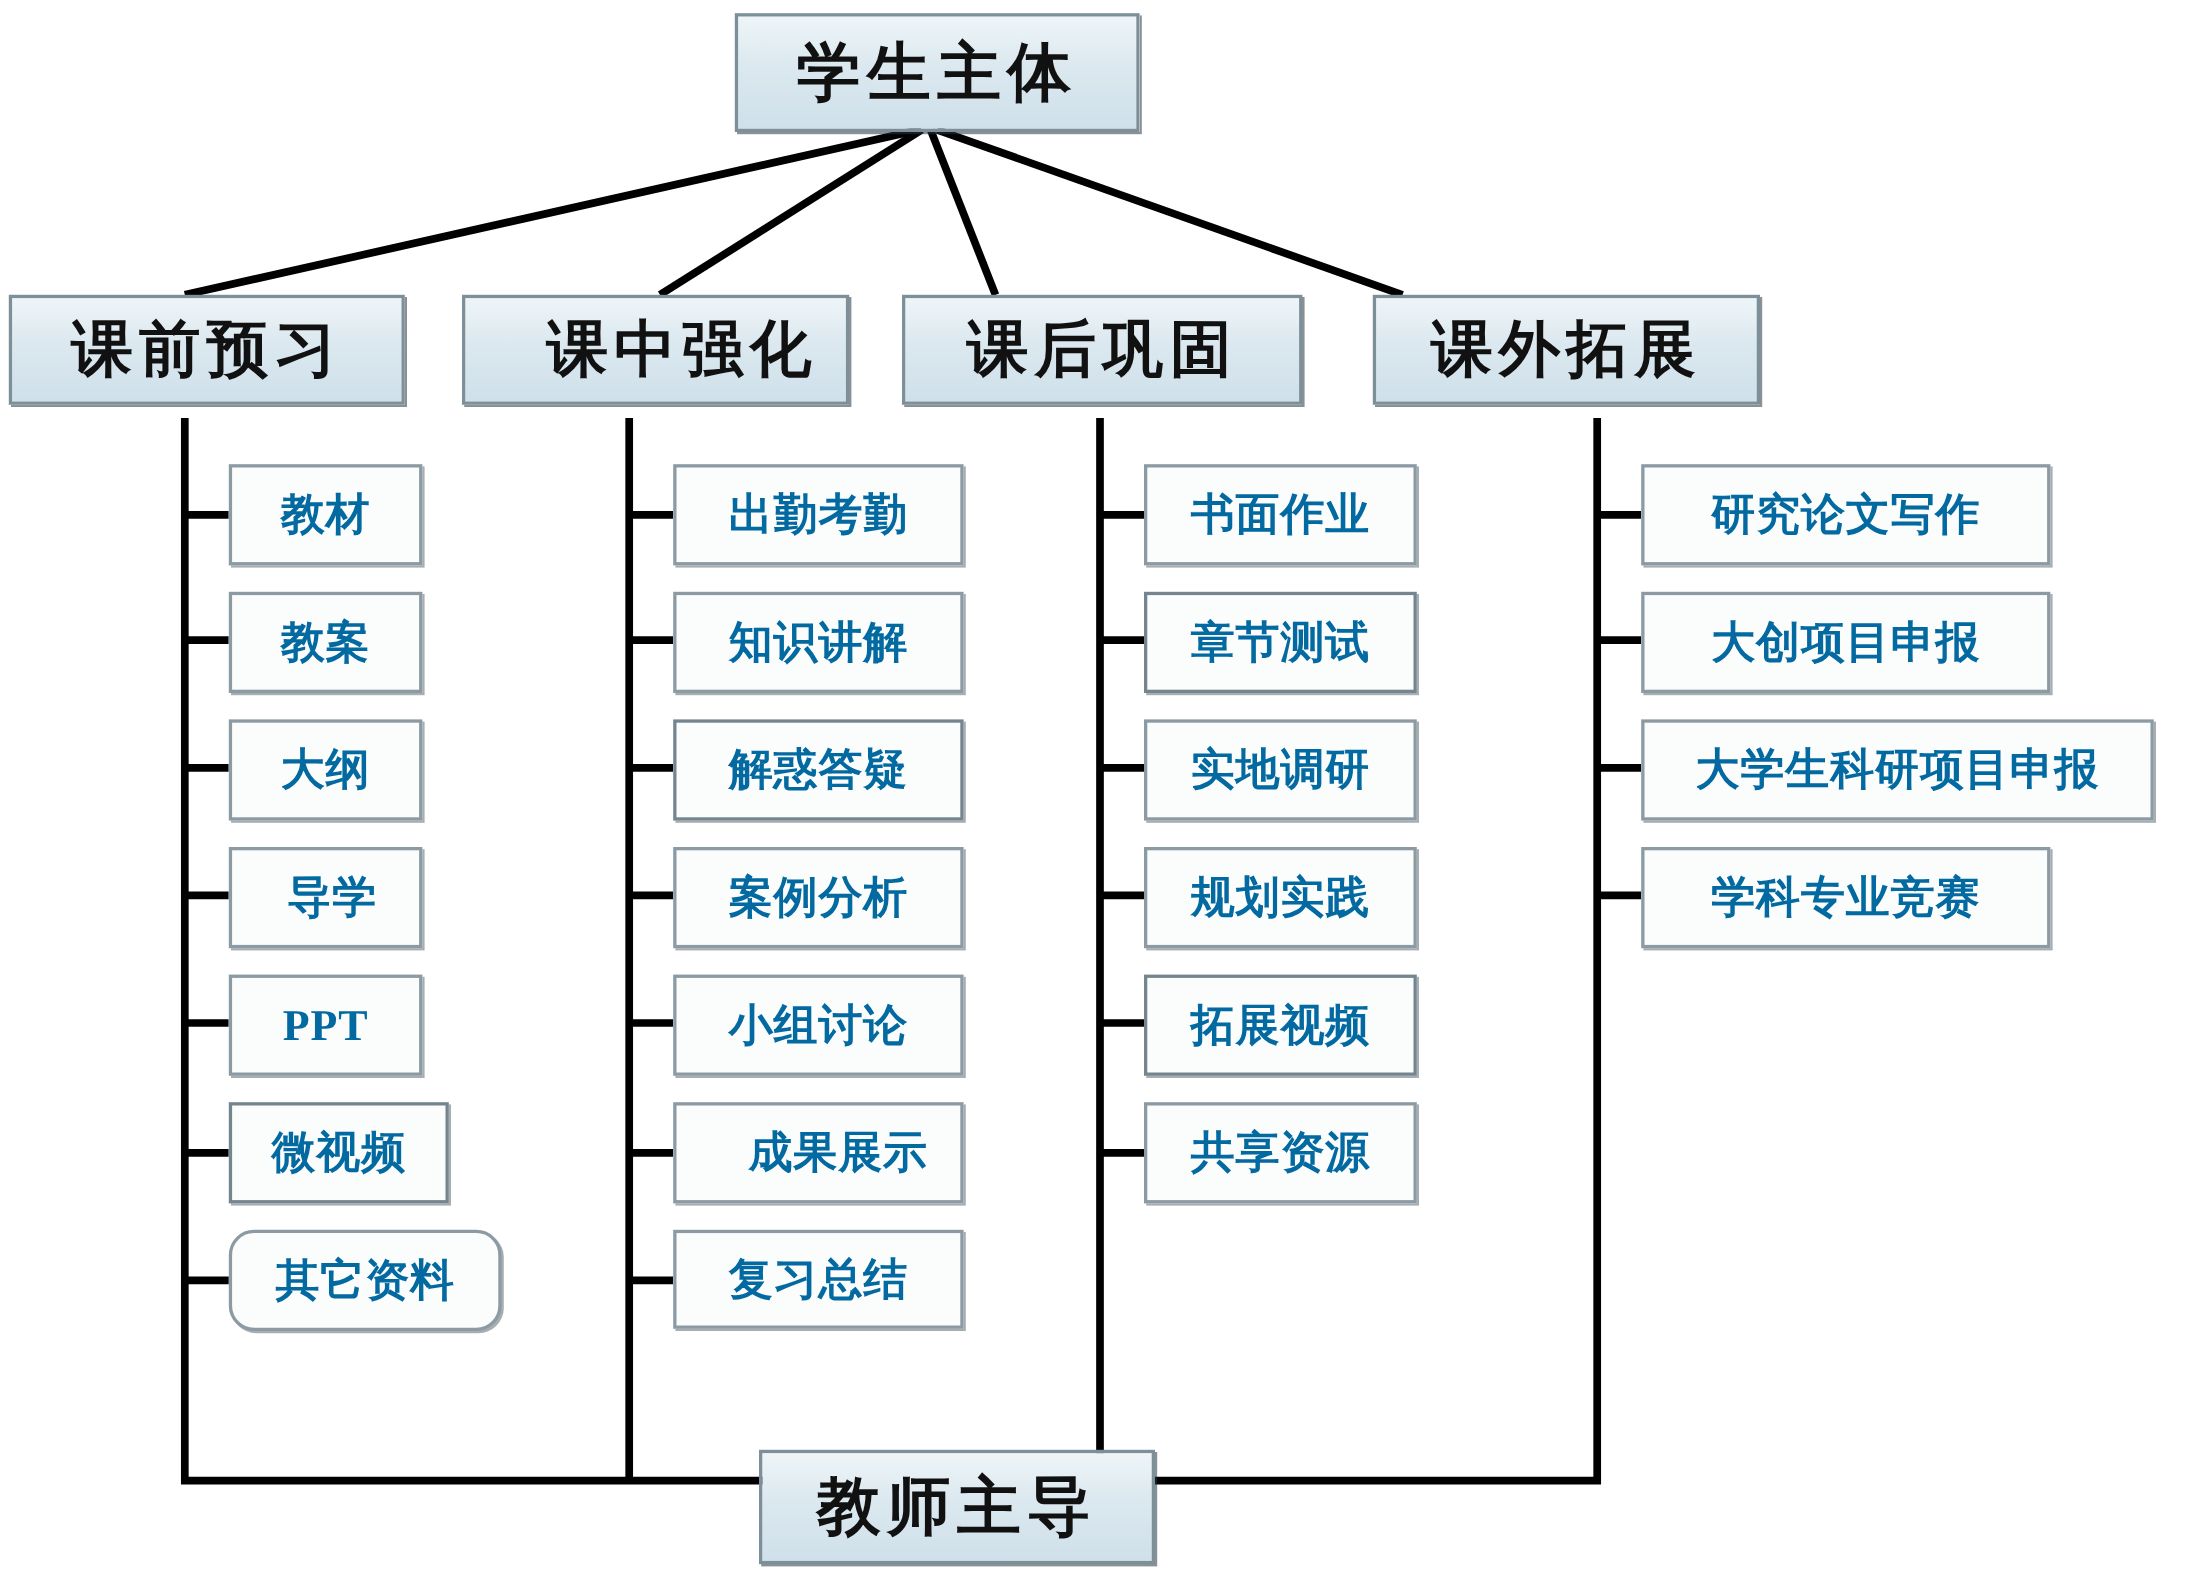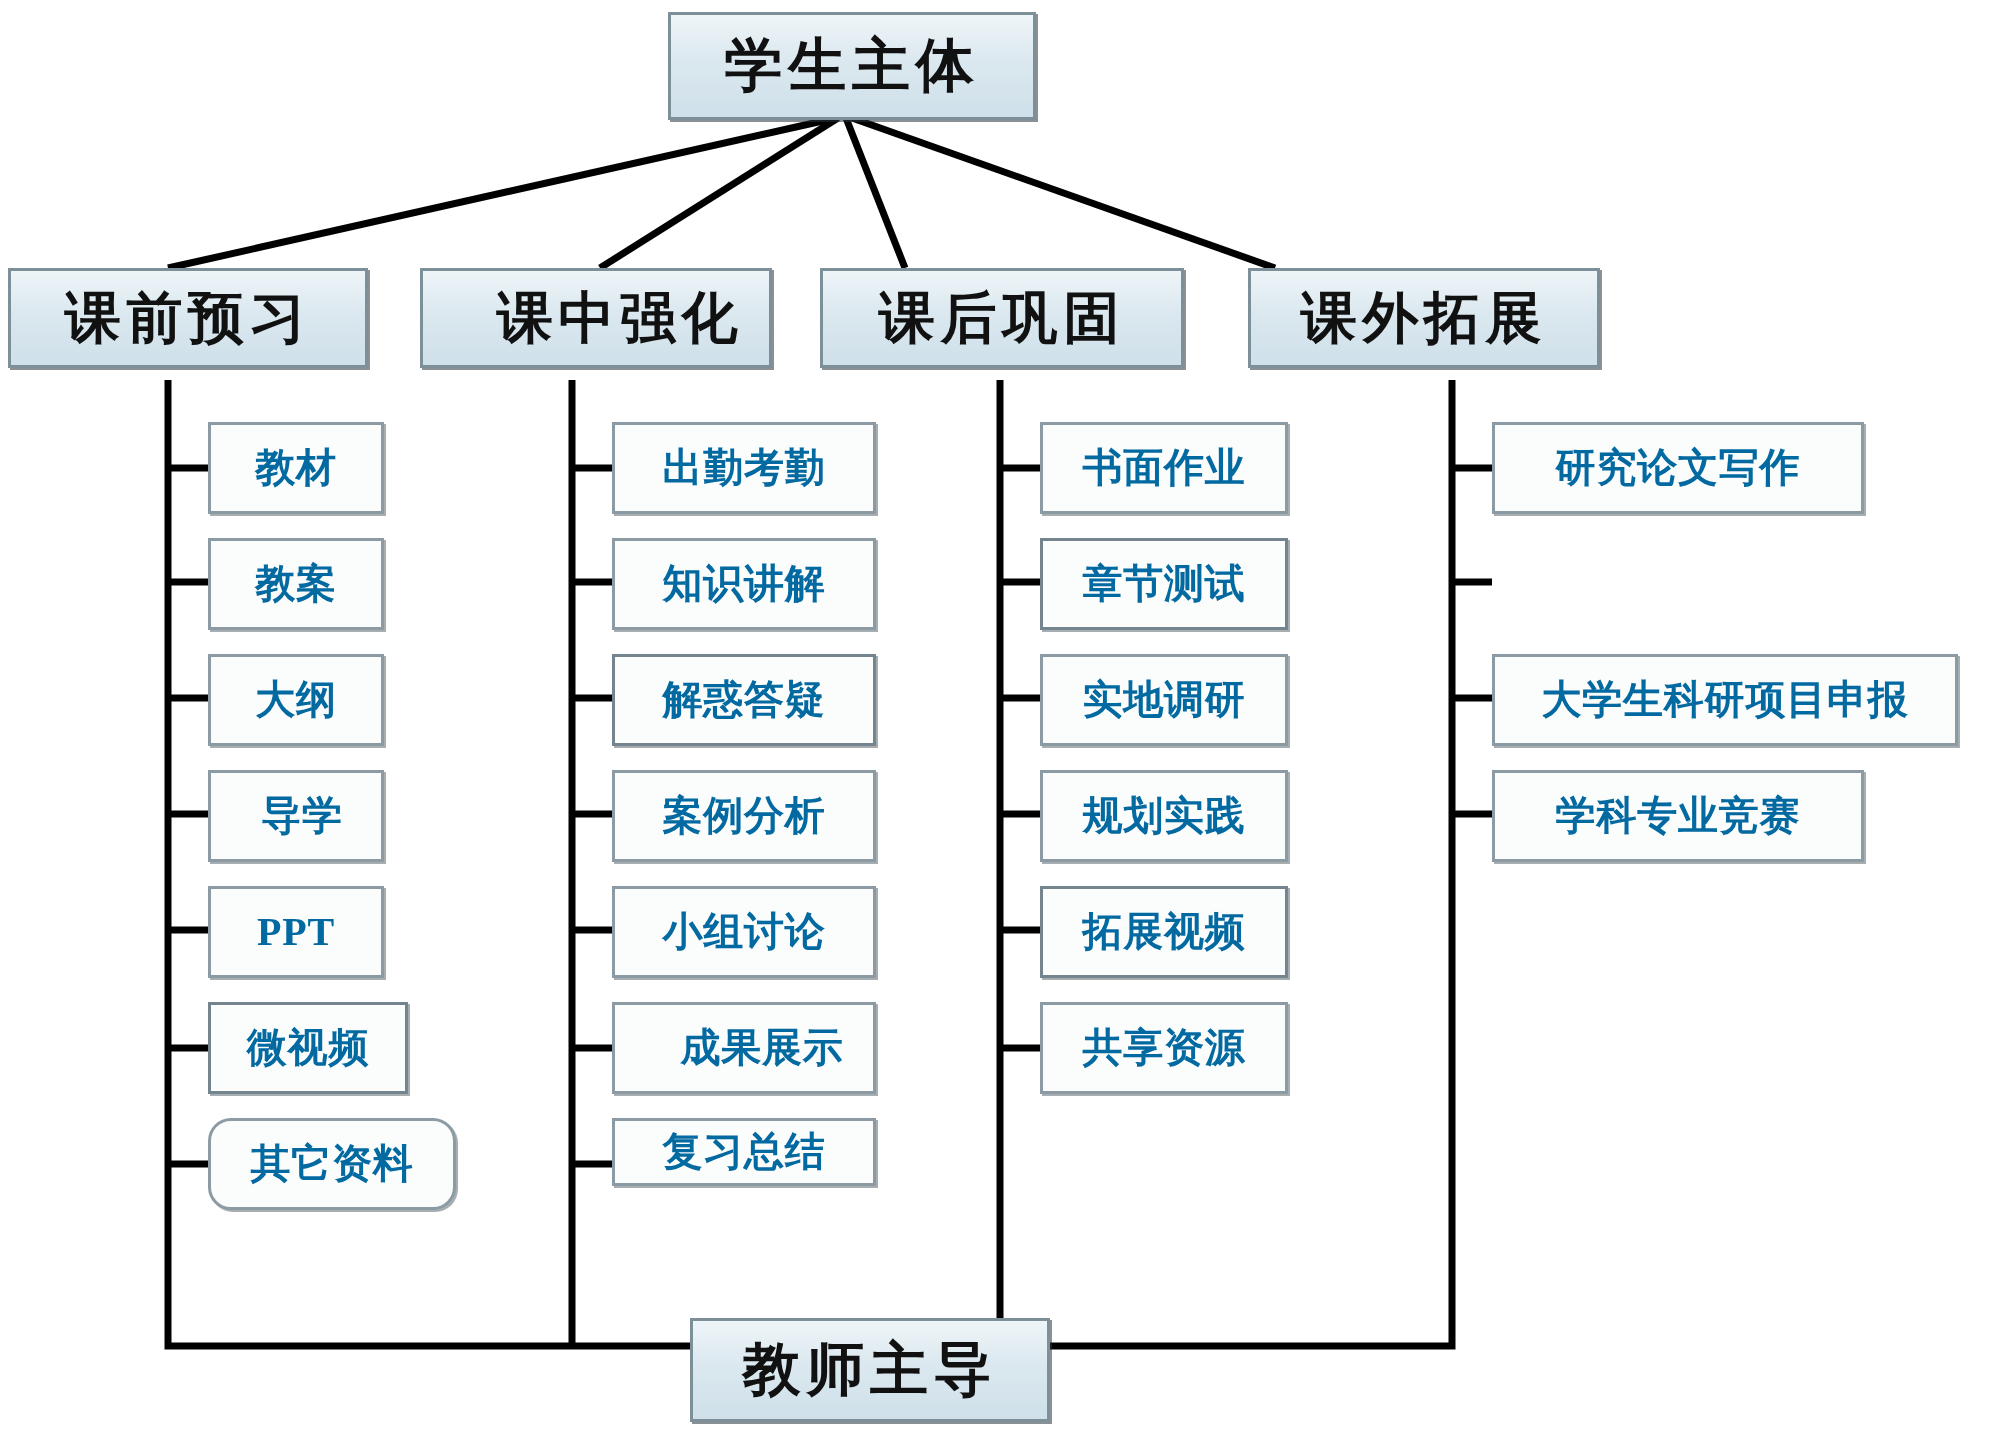--- a/index.html
+++ b/index.html
@@ -136,21 +136,21 @@
     </div>
   <div class="node leaf" style="left:612px;top:770px;width:264px;height:92px;">
     <span>案例分析</span>
     </div>
   <div class="node leaf" style="left:612px;top:886px;width:264px;height:92px;">
     <span>小组讨论</span>
     </div>
   <div class="node leaf" style="left:612px;top:1002px;width:264px;height:92px;padding-left:36px;">
     <span>成果展示</span>
     </div>
-  <div class="node leaf" style="left:612px;top:1118px;width:264px;height:68px;">
+  <div class="node leaf" style="left:612px;top:1118px;width:264px;height:90px;">
     <span>复习总结</span>
     </div>
 
   <div class="node leaf" style="left:1040px;top:422px;width:248px;height:92px;">
     <span>书面作业</span>
     </div>
   <div class="node leaf alt" style="left:1040px;top:538px;width:248px;height:92px;">
     <span>章节测试</span>
     </div>
   <div class="node leaf" style="left:1040px;top:654px;width:248px;height:92px;">
@@ -162,20 +162,23 @@
   <div class="node leaf alt" style="left:1040px;top:886px;width:248px;height:92px;">
     <span>拓展视频</span>
     </div>
   <div class="node leaf" style="left:1040px;top:1002px;width:248px;height:92px;">
     <span>共享资源</span>
     </div>
 
   <div class="node leaf" style="left:1492px;top:422px;width:372px;height:92px;">
     <span>研究论文写作</span>
     </div>
+  <div class="node leaf" style="left:1492px;top:538px;width:372px;height:92px;">
+    <span>大创项目申报</span>
+    </div>
   <div class="node leaf" style="left:1492px;top:654px;width:466px;height:92px;">
     <span>大学生科研项目申报</span>
     </div>
   <div class="node leaf" style="left:1492px;top:770px;width:372px;height:92px;">
     <span>学科专业竞赛</span>
     </div>
 
   <div class="node hdr bottom" style="left:690px;top:1318px;width:360px;height:104px;">
     <span>教师主导</span>
   </div>

